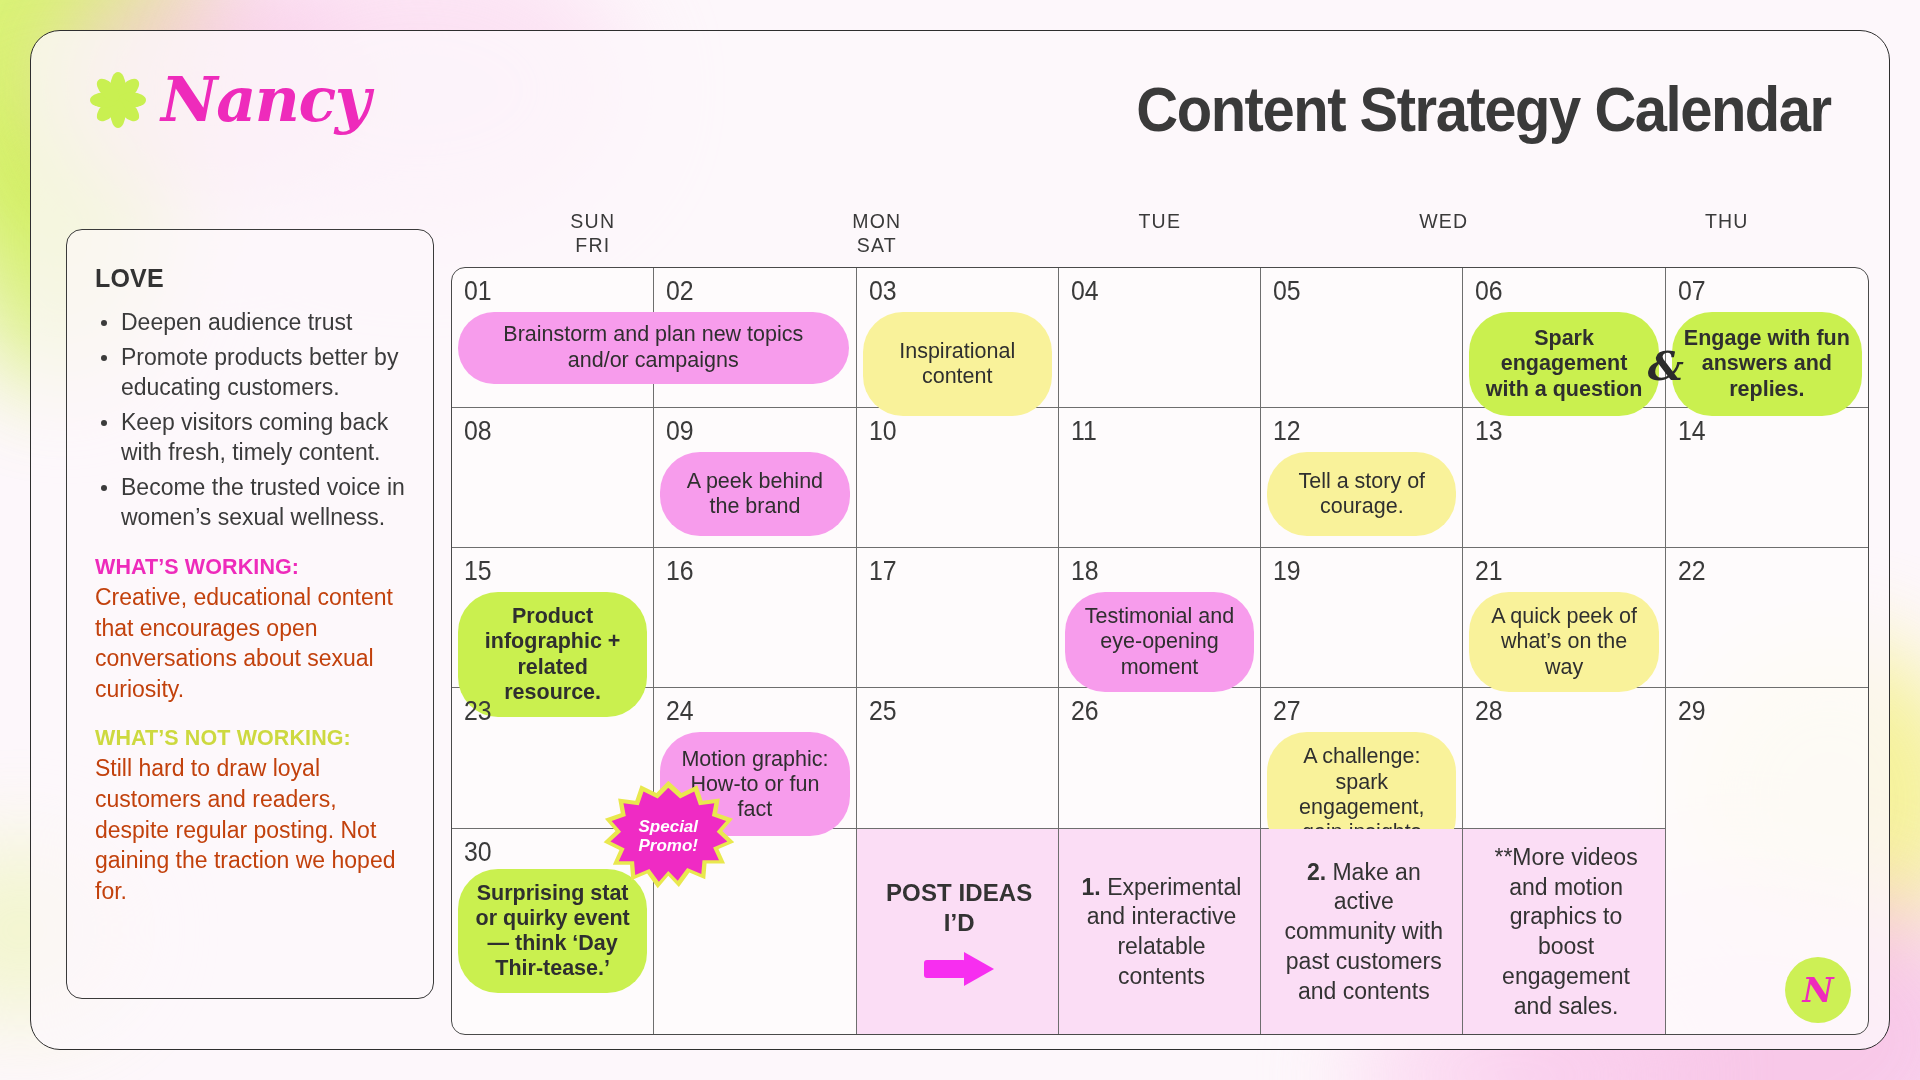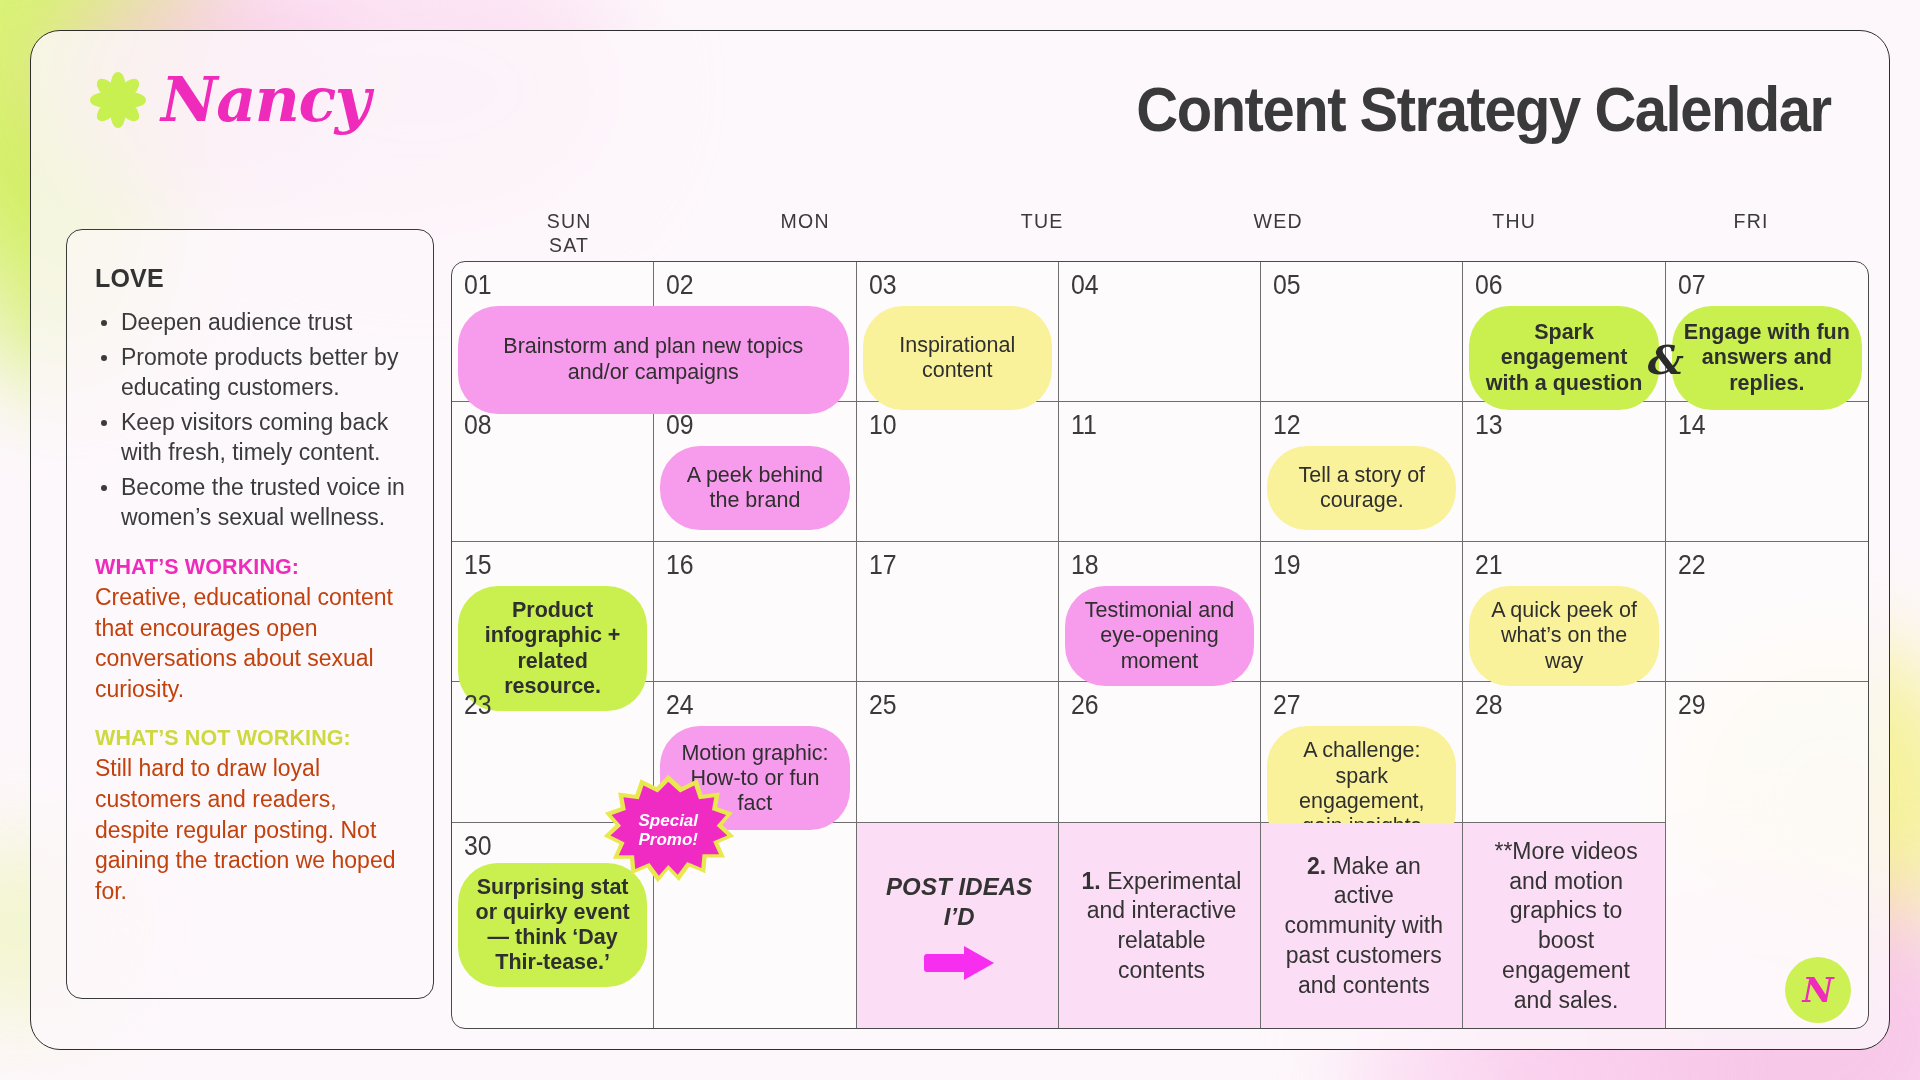--- a/index.html
+++ b/index.html
@@ -67,21 +67,21 @@
     content:""; position:absolute; left:6px; top:13px;
     width:6px; height:6px; border-radius:50%; background:#3b3b3b;
   }
   .sec-head { font-size:21.5px; font-weight:700; margin-top:22px; letter-spacing:.1px; }
   .sec-head.pink { color:#ee2bbb; }
   .sec-head.lime { color:#cdd93f; }
   .sec-body { font-size:23px; line-height:1.33; color:#c2410c; margin-top:2px; }
 
   
   .cal { position:absolute; left:420px; top:178px; width:1418px; }
-  .dow-row { display:grid; grid-template-columns:repeat(6,1fr); margin-bottom:4px; }
+  .dow-row { display:grid; grid-template-columns:repeat(5,1fr); margin-bottom:10px; }
   .dow {
     text-align:center; font-size:21px; color:#3a3a3a; letter-spacing:1.3px;
     font-family:"Liberation Sans Narrow","Liberation Sans", sans-serif;
     transform:scaleX(0.93);
   }
   .grid {
     border:1.3px solid #4a4a4a; border-radius:14px; overflow:hidden;
     display:grid; grid-template-columns:repeat(7,1fr);
     grid-template-rows:repeat(5,1fr); height:768px;
     background:rgba(255,253,254,0.6);
@@ -106,21 +106,21 @@
     text-align:center; font-size:21.5px; line-height:1.17; color:#2f2f2f;
     padding:12px 10px; min-height:84px;
   }
   .pill.pink { background:#f79cec; }
   .pill.yellow { background:#f9f29a; }
   .pill.lime { background:#caf04f;font-weight:bold; }
   .pill.tall { min-height:104px; }
 
   
   .pill-span {
-    position:absolute; top:44px; height:108px; border-radius:40px;
+    position:absolute; top:44px; height:72px; border-radius:40px;
     display:flex; align-items:center; justify-content:center; text-align:center;
     font-size:21.5px; line-height:1.2; color:#2f2f2f; z-index:3; padding:12px 14px;
   }
 
   
   .amp {
     position:absolute; z-index:6; font-family:"DejaVu Serif", serif;
     font-style:italic; font-weight:700; font-size:40px; color:#2b2b2b;
   }
 
@@ -143,21 +143,20 @@
   
   .idea {
     font-size:23px; line-height:1.3; color:#333; text-align:center;
     display:flex; flex-direction:column; align-items:center; justify-content:center;
     height:100%; padding:4px 6px;
   }
   .idea-head {
     font-weight:700; font-size:24px; letter-spacing:.1px; line-height:1.25;
     font-family:"Liberation Sans Narrow","Liberation Sans", sans-serif;
     text-align:center;
-    font-style:italic;
   }
   .arrow { margin-top:14px; width:70px; height:34px; position:relative; }
   .arrow .shaft { position:absolute; left:0; top:8px; width:42px; height:18px; background:#f72ef0; border-radius:3px; }
   .arrow .head {
     position:absolute; right:0; top:0; width:0; height:0;
     border-top:17px solid transparent; border-bottom:17px solid transparent;
     border-left:30px solid #f72ef0;
   }
   .idea b { font-weight:700; }
 

